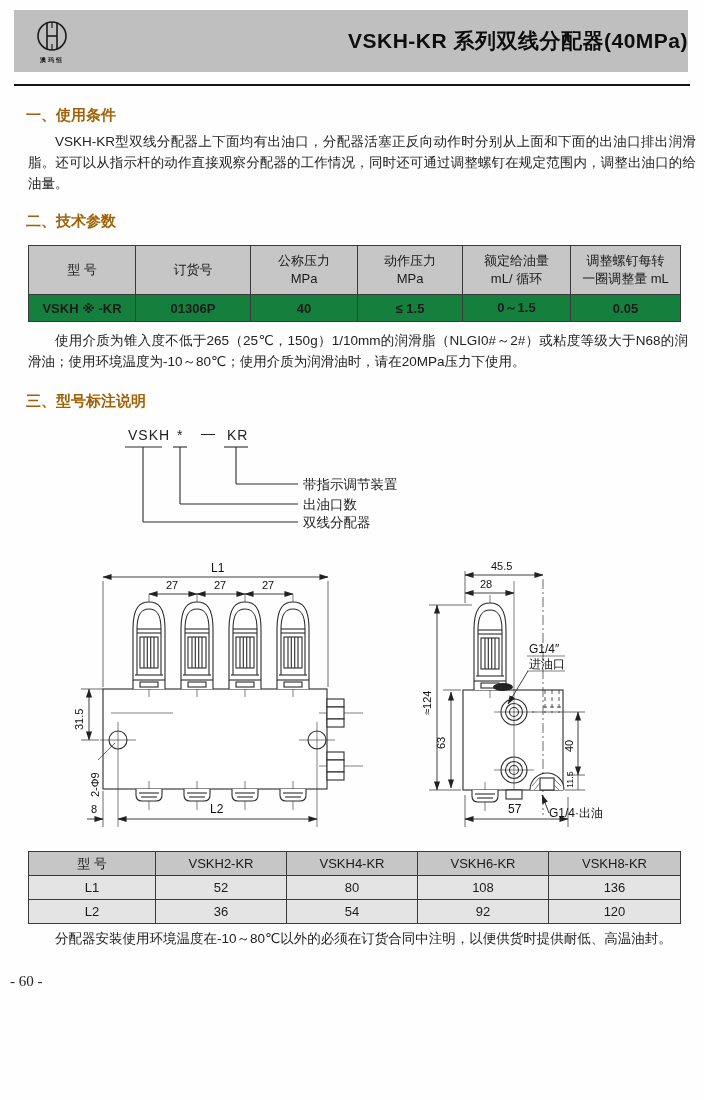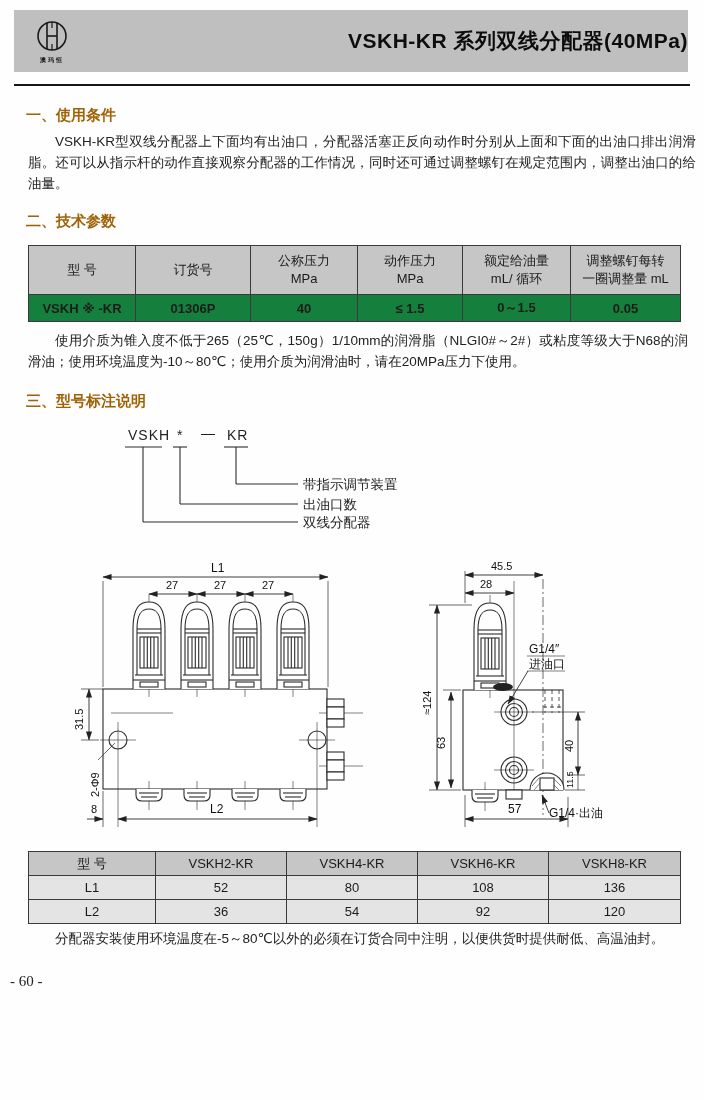--- a/index.html
+++ b/index.html
@@ -304,16 +304,16 @@
     <tr>
       <td>L2</td>
       <td>36</td>
       <td>54</td>
       <td>92</td>
       <td>120</td>
     </tr>
   </tbody>
     </table>
 
-  <p class="para" style="margin-top:4px">分配器安装使用环境温度在-5～80℃以外的必须在订货合同中注明，以便供货时提供耐低、高温油封。</p>
+  <p class="para" style="margin-top:4px">分配器安装使用环境温度在-10～80℃以外的必须在订货合同中注明，以便供货时提供耐低、高温油封。</p>
 
   <div class="footer">- 60 -</div>
 </div>
 
 </body></html>

